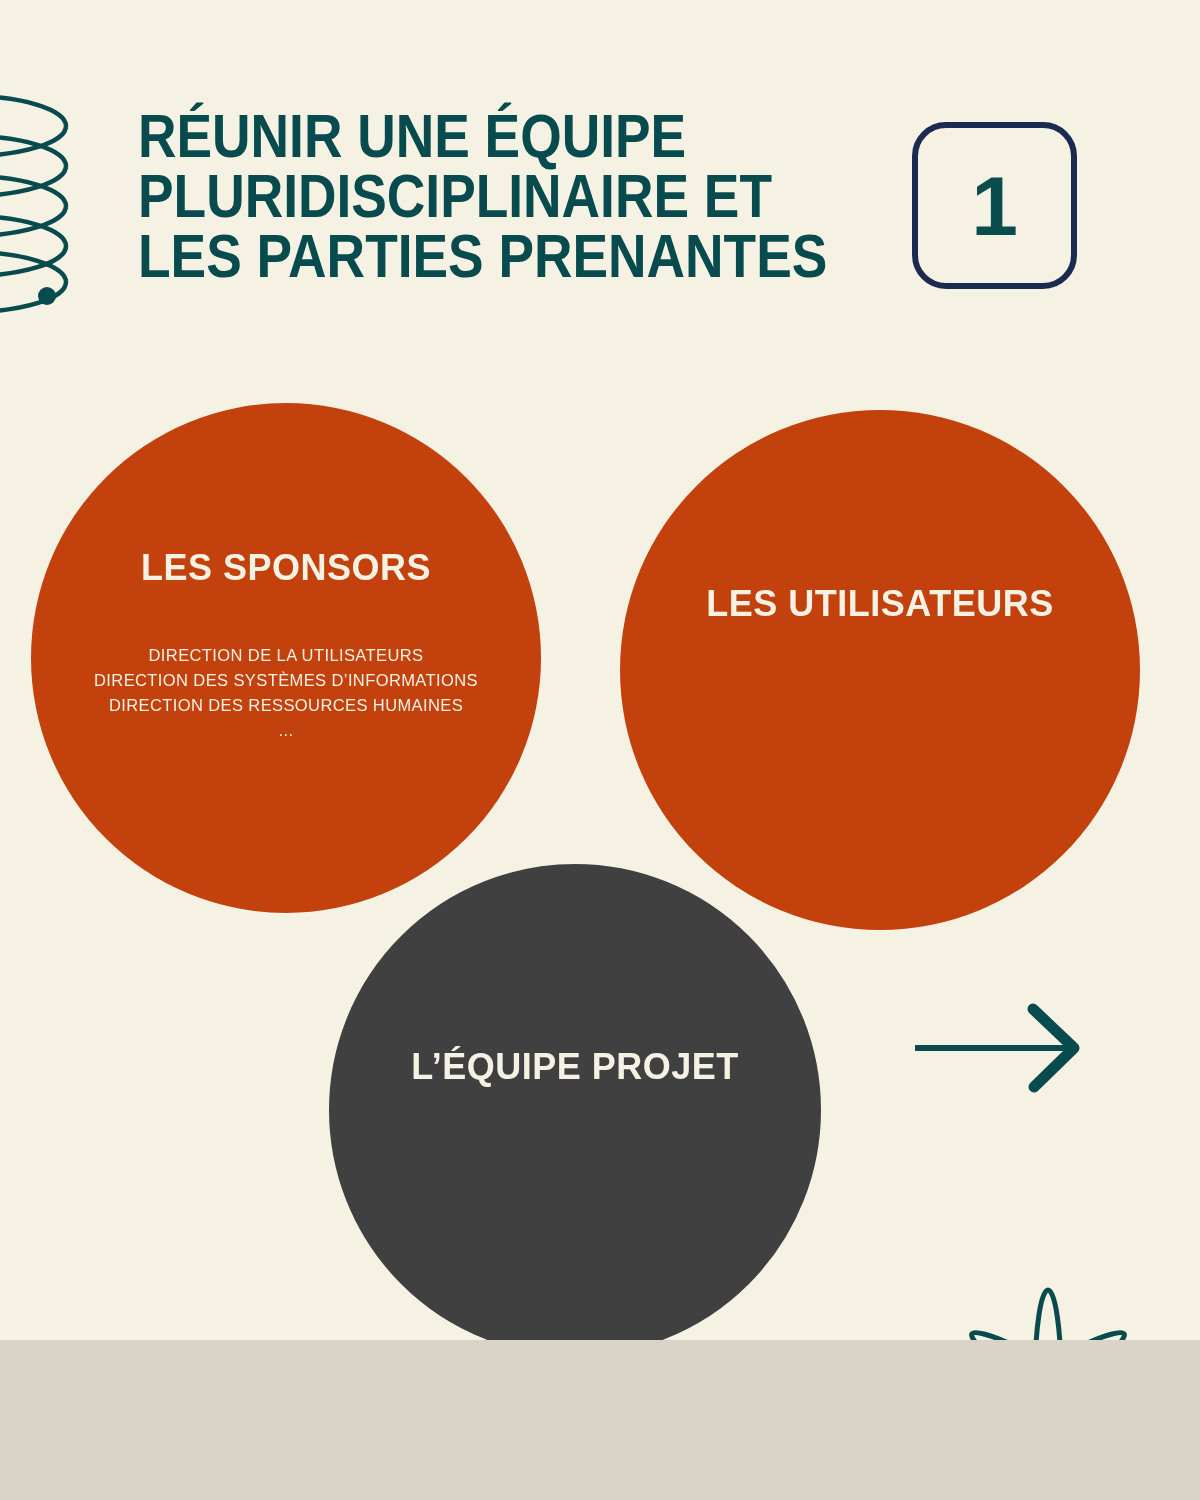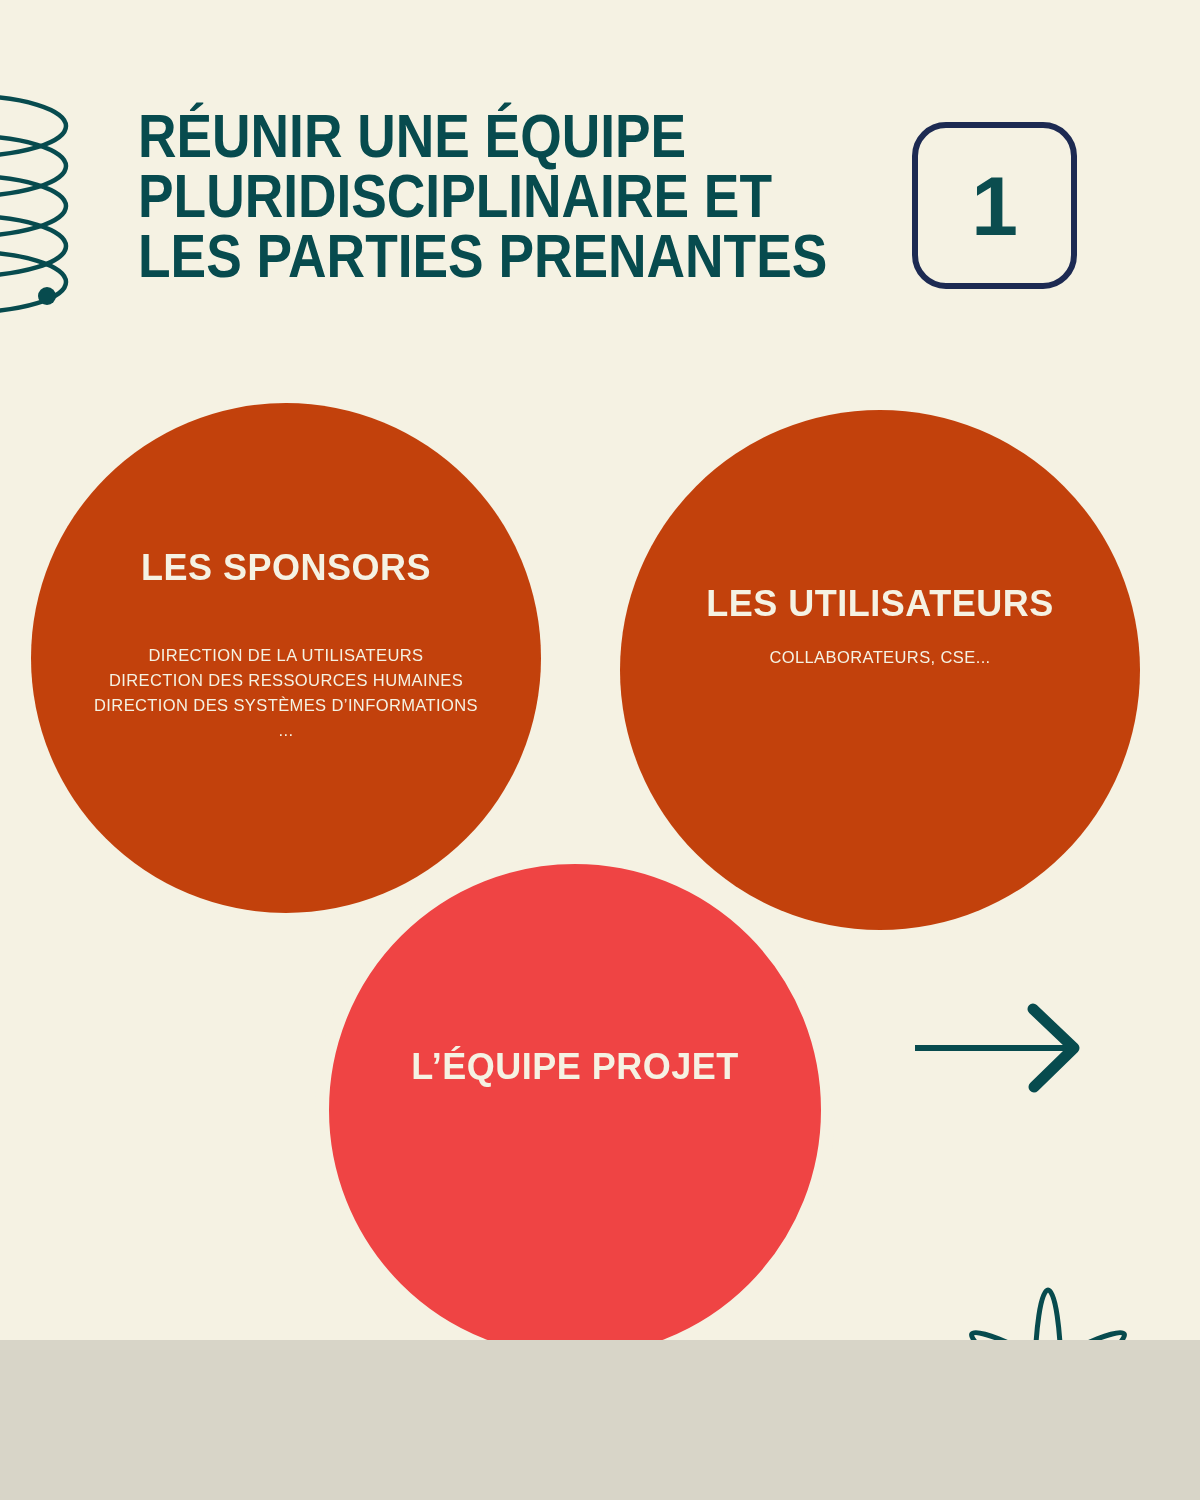--- a/index.html
+++ b/index.html
@@ -40,21 +40,21 @@
   .circle{
     position:absolute;border-radius:50%;
     background:#c2410c;
     color:#F5F2E3;
     text-align:center;
   }
   .circle-sponsors{left:31px;top:403px;width:510px;height:510px;z-index:1;}
   .circle-users{left:620px;top:410px;width:520px;height:520px;z-index:1;}
   .circle-team{
     left:315px;top:850px;width:520px;height:520px;z-index:2;
-    background:#ef4444;
+    background:#404040;
     border:14px solid #F5F2E3;
     box-sizing:border-box;
   }
   .circle h2{
     position:absolute;left:0;right:0;margin:0;
     font-size:36px;font-weight:800;letter-spacing:0.5px;
     line-height:46px;
   }
   .circle-sponsors h2{top:142px;}
   .circle-users h2{top:128px;margin-top:43px;}
@@ -97,32 +97,31 @@
   </h1>
 
   <div class="step-box">
     <span>1</span>
   </div>
 
   <div class="circle circle-sponsors">
     <h2>LES SPONSORS</h2>
     <p class="body-text">
       <span style="display:block">DIRECTION DE LA UTILISATEURS</span>
+      <span style="display:block">DIRECTION DES SYSTÈMES D’INFORMATIONS</span>
       <span style="display:block">DIRECTION DES RESSOURCES HUMAINES</span>
-      <span style="display:block">DIRECTION DES SYSTÈMES D’INFORMATIONS</span>
       <span style="display:block">...</span>
     </p>
   </div>
 
   <div class="circle circle-users">
     <h2>
       <span style="display:block">LES UTILISATEURS</span>
     </h2>
     <p class="body-text">
-      <span style="display:block">COLLABORATEURS, CSE...</span>
     </p>
   </div>
 
   <div class="circle circle-team">
     <h2>
       <span style="display:block">L’ÉQUIPE PROJET</span>
     </h2>
   </div>
 
   <svg class="deco arrow-svg" width="170" height="90" viewBox="0 0 170 90">

